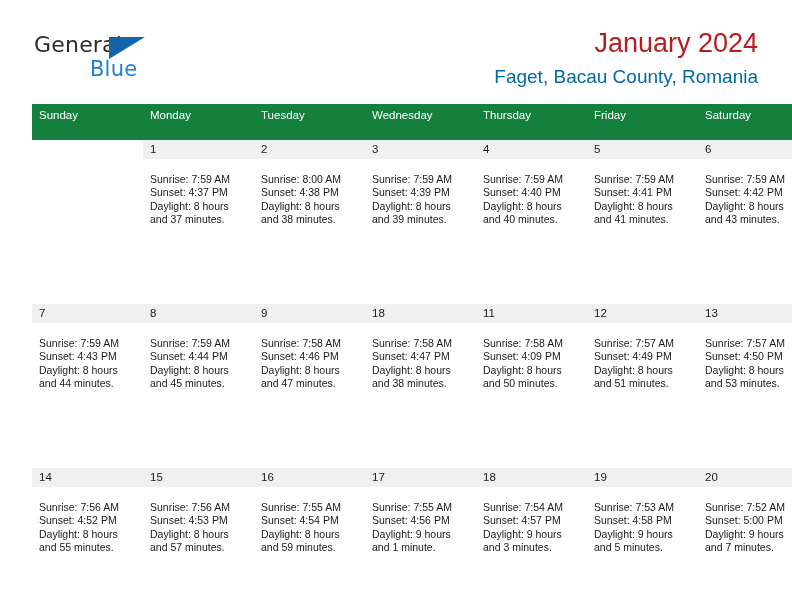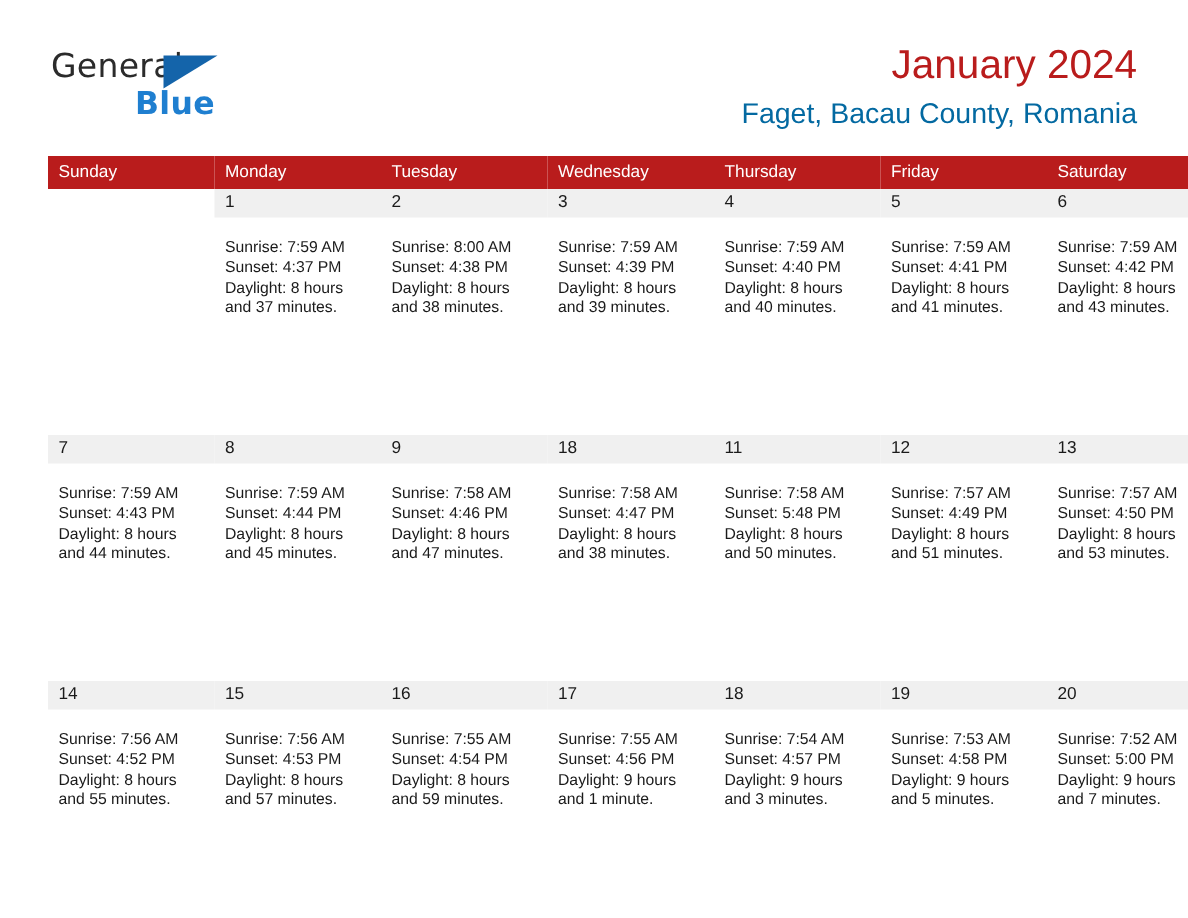--- a/index.html
+++ b/index.html
@@ -57,21 +57,21 @@
     border-bottom: 22px solid transparent;
   }
   .logo-blue {
     position: absolute;
     left: 56px;
     top: 25px;
     font-size: 21px;
     letter-spacing: 0.2px;
     color: #1f7fd0;
     font-family: "DejaVu Sans", sans-serif;
-    font-weight: 700;
+    font-weight: 400;
   }
   .title-block {
     position: absolute;
     right: 34px;
     top: 26px;
     text-align: right;
   }
   .cal-title {
     font-size: 27px;
     color: #b91c1c;
@@ -95,26 +95,26 @@
     left: 32px;
     top: 104px;
     width: 728px;
   }
   table.cal {
     border-collapse: collapse;
     table-layout: fixed;
     width: 728px;
   }
   table.cal th {
-    background: #b91c1c;
+    background: #15803d;
     color: #ffffff;
     font-size: 11.5px;
     font-weight: 400;
     text-align: left;
-    padding: 5px 0 5px 7px;
+    padding: 5px 0 19px 7px;
     height: 11px;
     border: none;
     width: 104px;
   }
   table.cal td {
     vertical-align: top;
     padding: 0;
     border: none;
     width: 104px;
     height: 82px;
@@ -313,21 +313,21 @@
                   <div>Daylight: 8 hours</div>
                   <div class="dl2">and 38 minutes.</div>
                 </div>
               </div>
             </td>
             <td>
               <div class="cell">
                 <span class="daynum">11</span>
                 <div class="info">
                   <div>Sunrise: 7:58 AM</div>
-                  <div>Sunset: 5:48 PM</div>
+                  <div>Sunset: 4:09 PM</div>
                   <div>Daylight: 8 hours</div>
                   <div class="dl2">and 50 minutes.</div>
                 </div>
               </div>
             </td>
             <td>
               <div class="cell">
                 <span class="daynum">12</span>
                 <div class="info">
                   <div>Sunrise: 7:57 AM</div>

